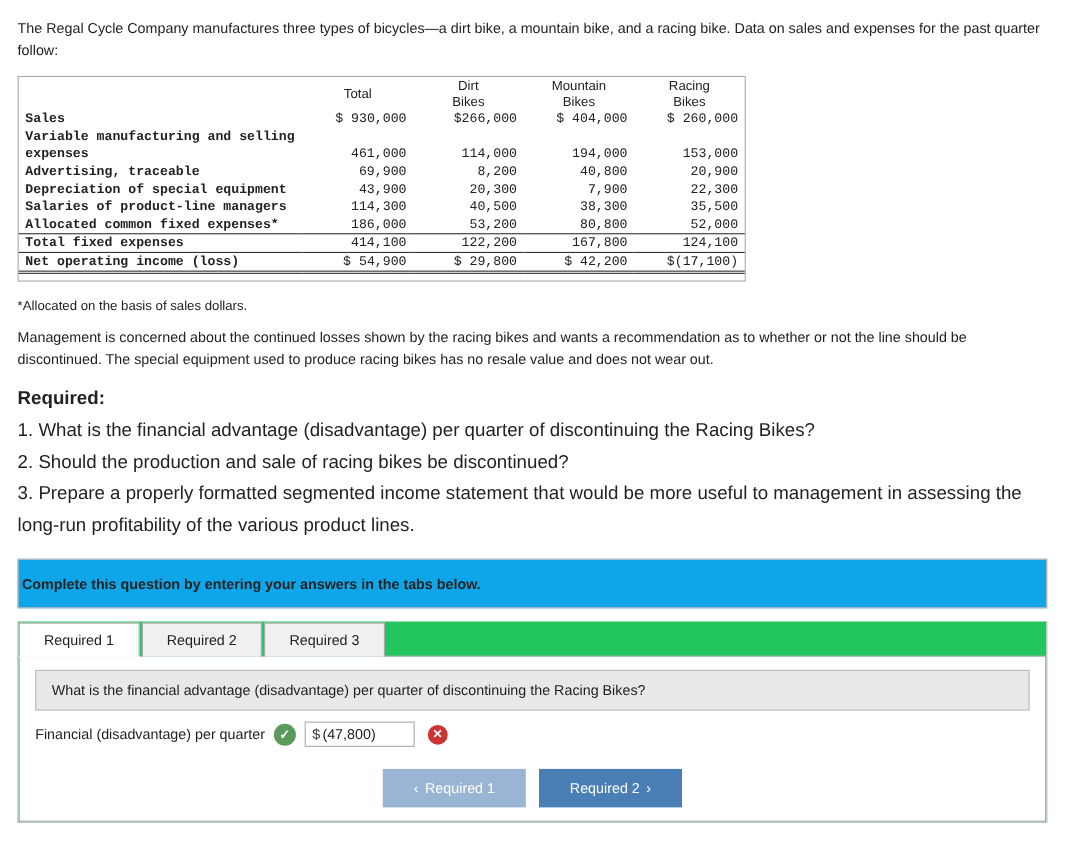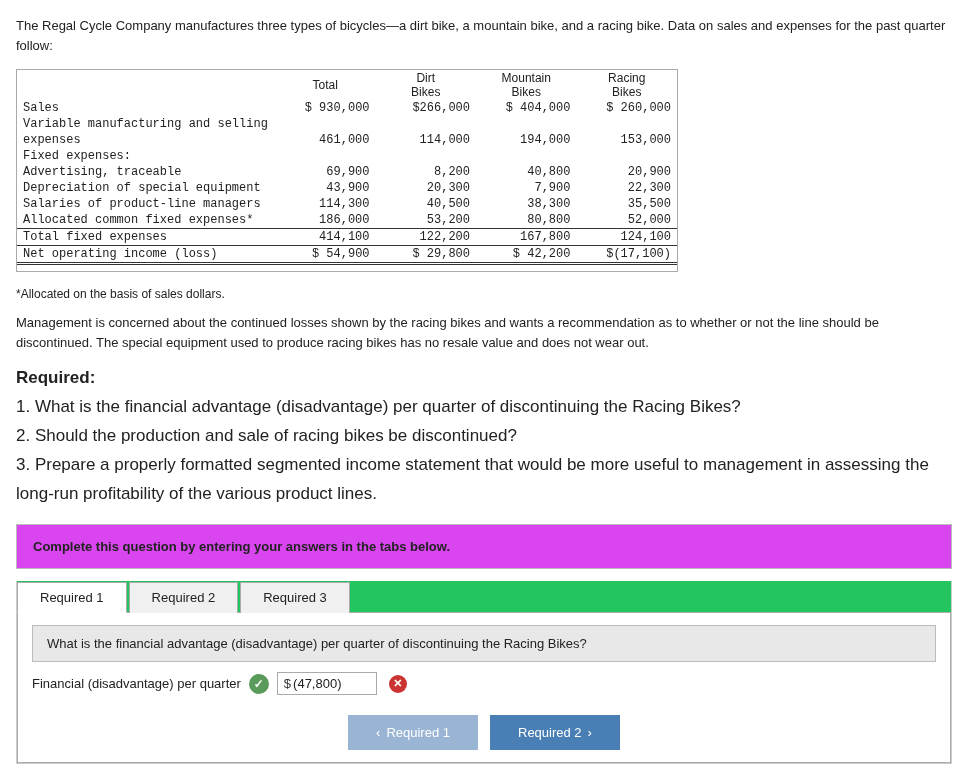--- a/index.html
+++ b/index.html
@@ -21,21 +21,21 @@
       width: 660px;
       border-collapse: collapse;
       margin-bottom: 6px;
       font-family: 'Courier New', Courier, monospace;
       font-size: 12px;
     }
     .financial-table td {
       padding: 1px 6px;
       white-space: nowrap;
     }
-    .financial-table .col-label { width: 240px; }
+    .financial-table .col-label { width: 240px; font-weight: bold; }
     .financial-table .col-num { text-align: right; width: 100px; }
     .financial-table .header-row td {
       text-align: center;
       font-family: Arial, sans-serif;
       font-size: 12px;
       font-weight: normal;
     }
     .border-top td { border-top: 1px solid #333; }
     .border-bottom td { border-bottom: 1px solid #333; }
     .table-outer-border {
@@ -54,23 +54,23 @@
       margin-bottom: 12px;
     }
     .required-section {
       font-size: 17px;
       line-height: 1.7;
       margin-bottom: 16px;
     }
     .required-section .req-title { font-weight: bold; }
     
     .complete-box {
-      background: #d946ef;
+      background: #0ea5e9;
       border: 1px solid #bbb;
-      padding: 14px 16px;
+      padding: 14px 3px;
       margin-bottom: 0;
       font-size: 13px;
       font-weight: bold;
     }
     
     .tabs-container {
       border: 1px solid #ccc;
       border-top: none;
       background: #22c55e;
     }
@@ -222,27 +222,20 @@
           <td class="col-num"></td>
           <td class="col-num"></td>
           <td class="col-num"></td>
         </tr>
         <tr>
           <td class="col-label" style="font-family: &quot;Courier New&quot;, Courier, monospace;">  expenses</td>
           <td class="col-num">461,000</td>
           <td class="col-num">114,000</td>
           <td class="col-num">194,000</td>
           <td class="col-num">153,000</td>
-        </tr>
-        <tr>
-          <td class="col-label" style="font-family: &quot;Courier New&quot;, Courier, monospace;">Fixed expenses:</td>
-          <td class="col-num"></td>
-          <td class="col-num"></td>
-          <td class="col-num"></td>
-          <td class="col-num"></td>
         </tr>
         <tr>
           <td class="col-label" style="font-family: &quot;Courier New&quot;, Courier, monospace;">  Advertising, traceable</td>
           <td class="col-num">69,900</td>
           <td class="col-num">8,200</td>
           <td class="col-num">40,800</td>
           <td class="col-num">20,900</td>
         </tr>
         <tr>
           <td class="col-label" style="font-family: &quot;Courier New&quot;, Courier, monospace;">  Depreciation of special equipment</td>

